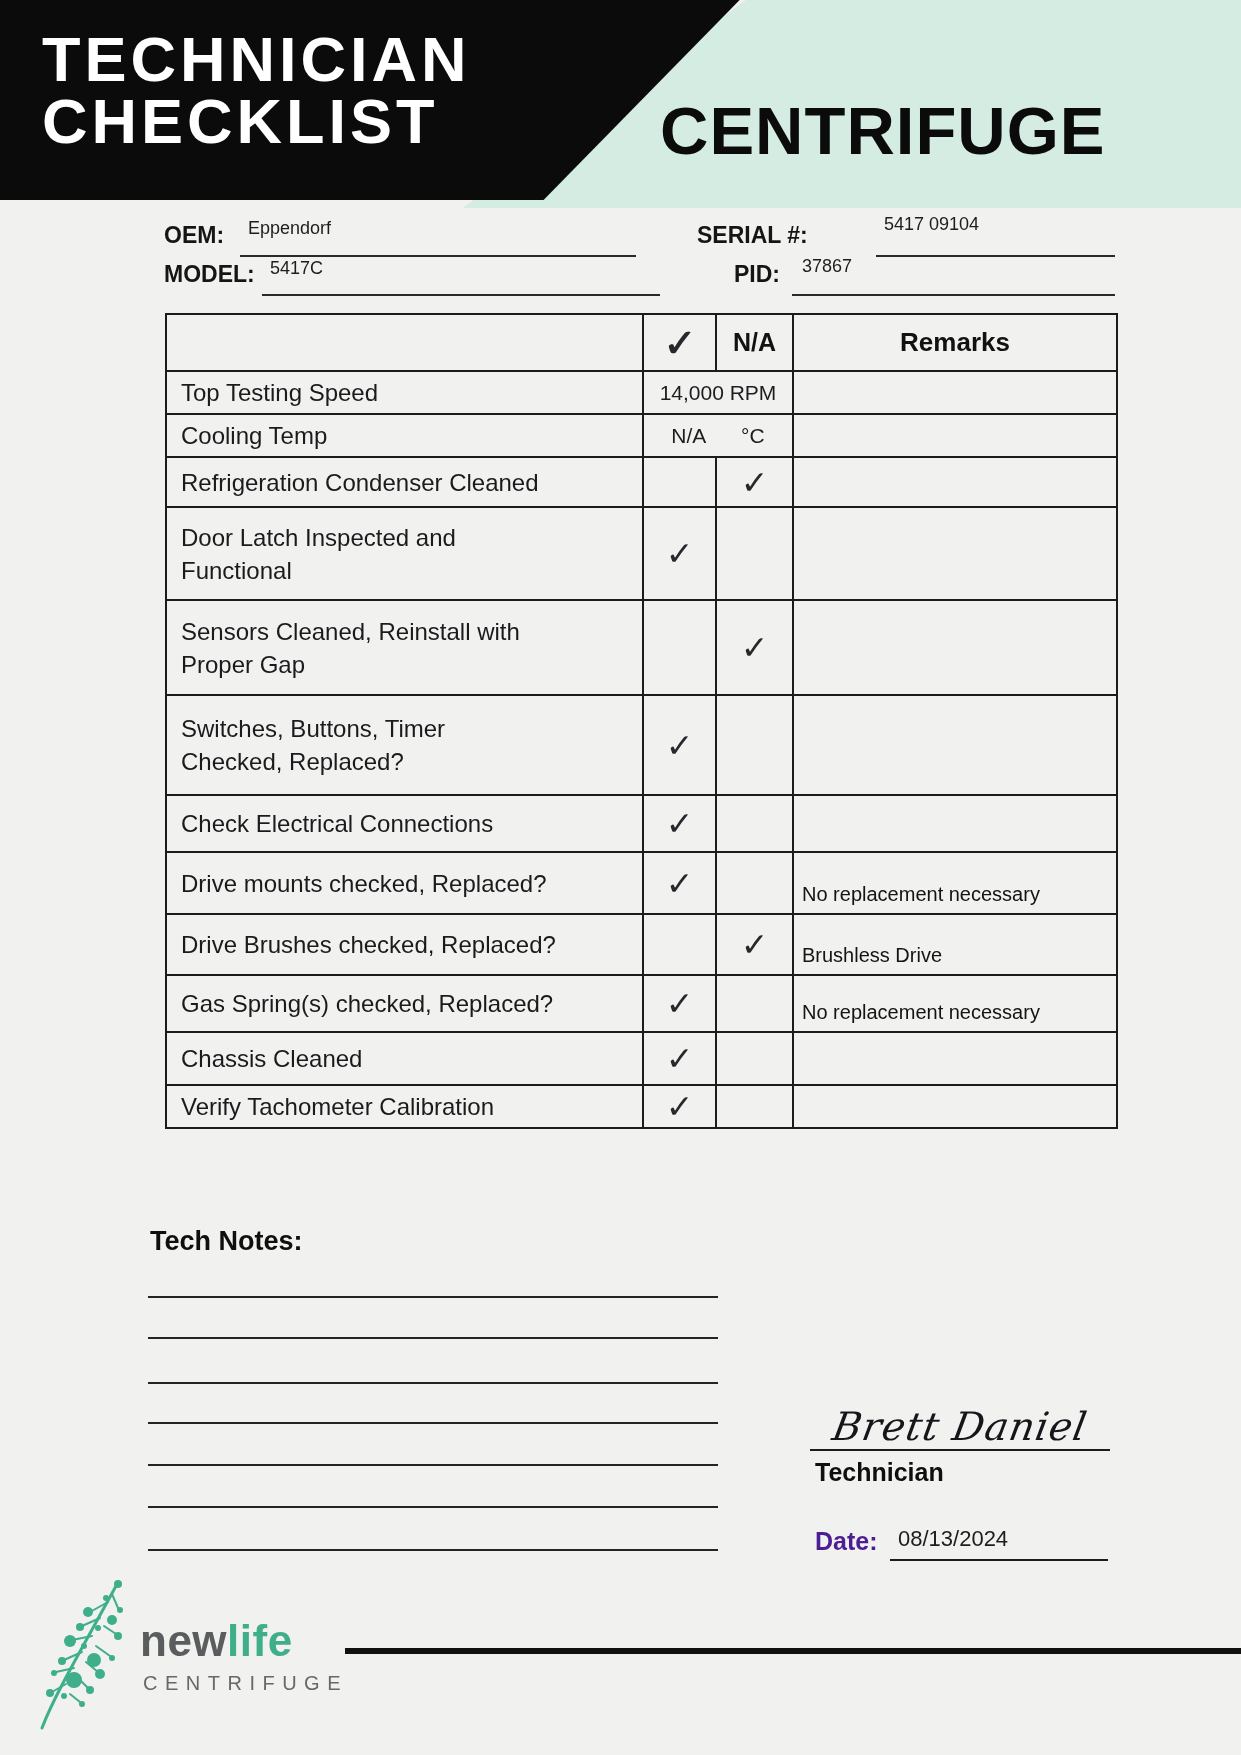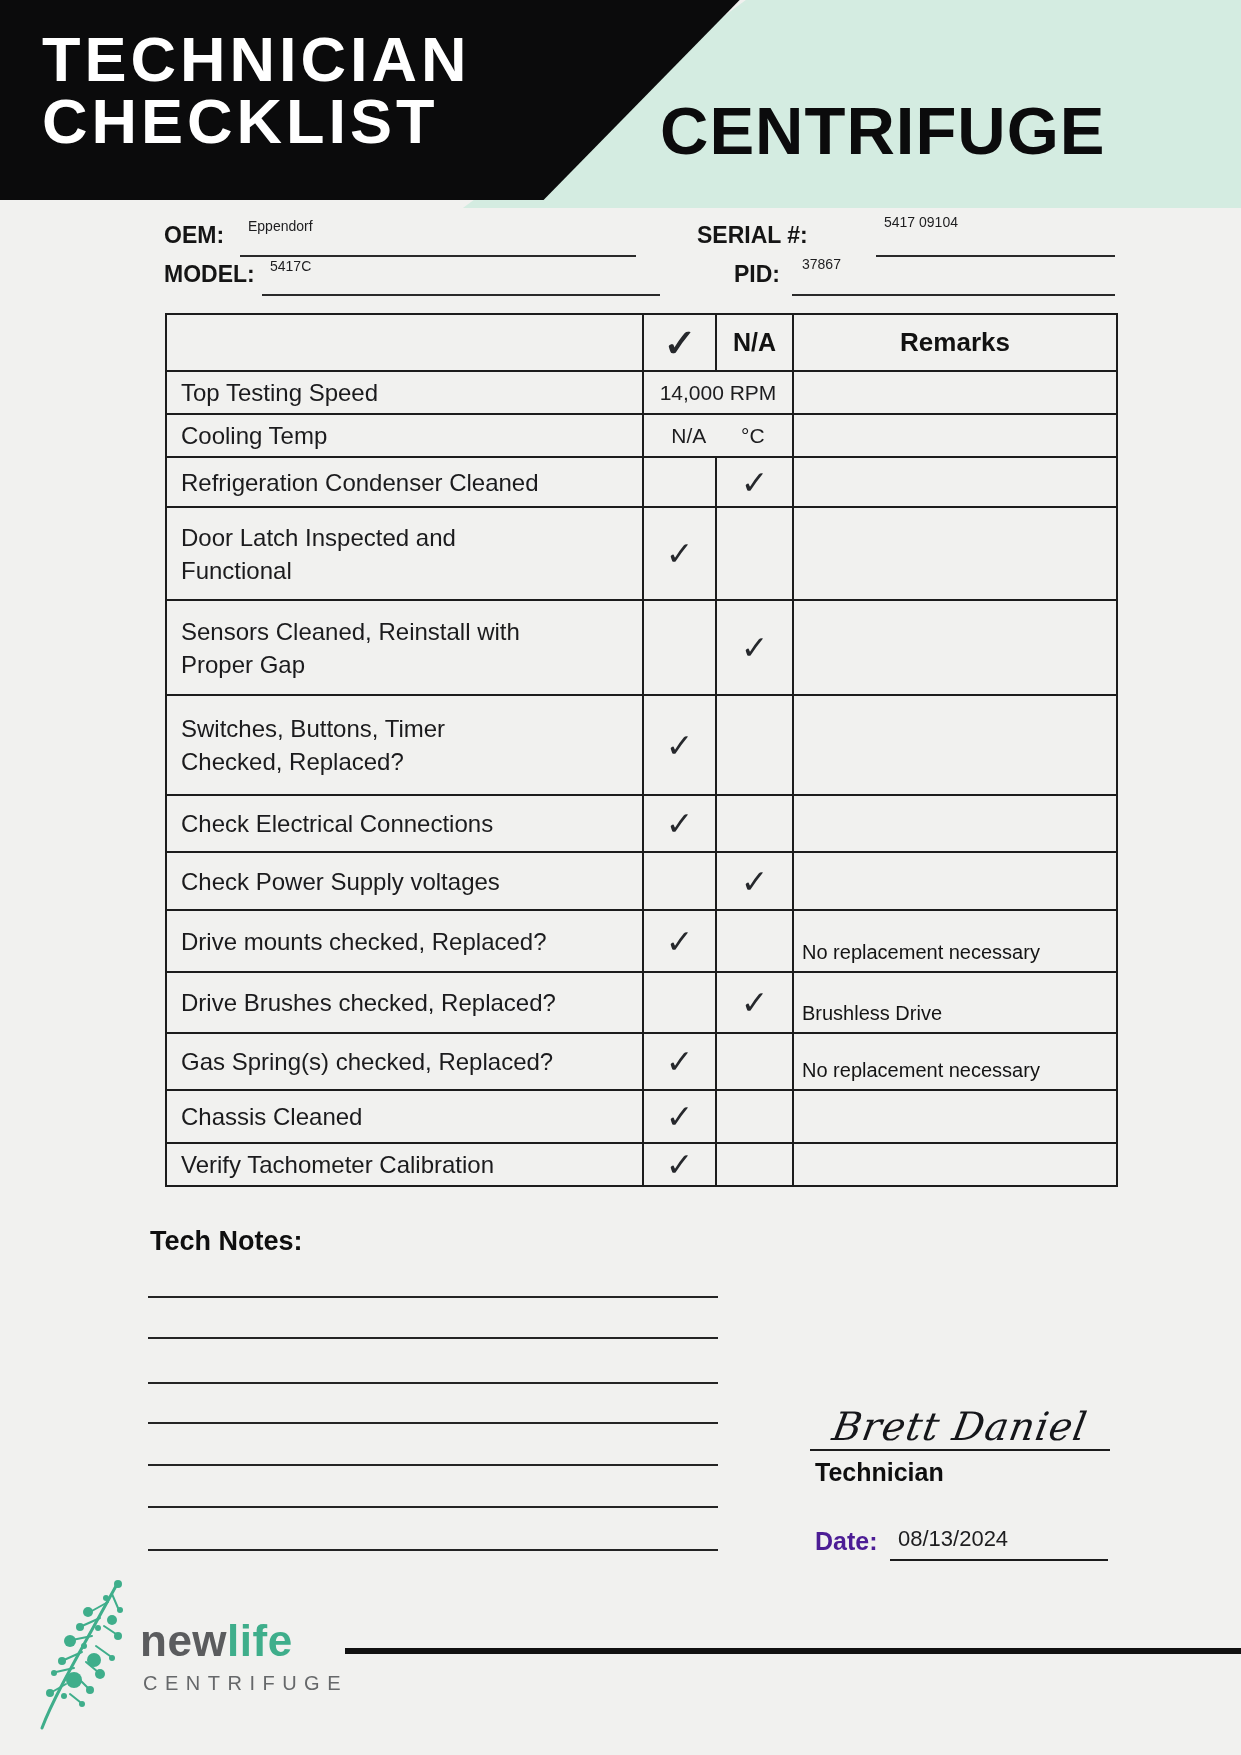--- a/index.html
+++ b/index.html
@@ -19,21 +19,21 @@
     position:absolute; left:42px; top:28px; color:#ffffff;
     font-size:63px; font-weight:700; letter-spacing:4px; line-height:62px;
   }
   .hdr-sub {
     position:absolute; left:660px; top:92px; color:#0b0b0c;
     font-size:67px; font-weight:700; letter-spacing:1px;
   }
 
   
   .fld-label { position:absolute; font-size:23px; font-weight:700; color:#151515; }
-  .fld-value { position:absolute; font-size:14px; color:#1d1d1f; }
+  .fld-value { position:absolute; font-size:18px; color:#1d1d1f; }
   .fld-line  { position:absolute; height:2px; background:#2a2a2a; }
 
   
   table.checklist {
     position:absolute; left:165px; top:313px; width:951px;
     border-collapse:collapse; table-layout:fixed;
   }
   table.checklist th, table.checklist td { border:2px solid #1c1c1c; }
   th.item-h { }
   th.check-h { font-size:40px; font-weight:700; color:#26282c; text-shadow:1px 0 0 #26282c; }
@@ -159,26 +159,20 @@
           <td class="item-cell">Switches, Buttons, Timer
 Checked, Replaced?</td>
           <td class="check-cell">✓</td>
           <td class="na-cell"></td>
           <td class="remark-cell"></td>
         </tr>
         <tr style="height: 57px;">
           <td class="item-cell">Check Electrical Connections</td>
           <td class="check-cell">✓</td>
           <td class="na-cell"></td>
-          <td class="remark-cell"></td>
-        </tr>
-        <tr style="height: 58px;">
-          <td class="item-cell">Check Power Supply voltages</td>
-          <td class="check-cell"></td>
-          <td class="na-cell">✓</td>
           <td class="remark-cell"></td>
         </tr>
         <tr style="height: 62px;">
           <td class="item-cell">Drive mounts checked, Replaced?</td>
           <td class="check-cell">✓</td>
           <td class="na-cell"></td>
           <td class="remark-cell">No replacement necessary</td>
         </tr>
         <tr style="height: 61px;">
           <td class="item-cell">Drive Brushes checked, Replaced?</td>

